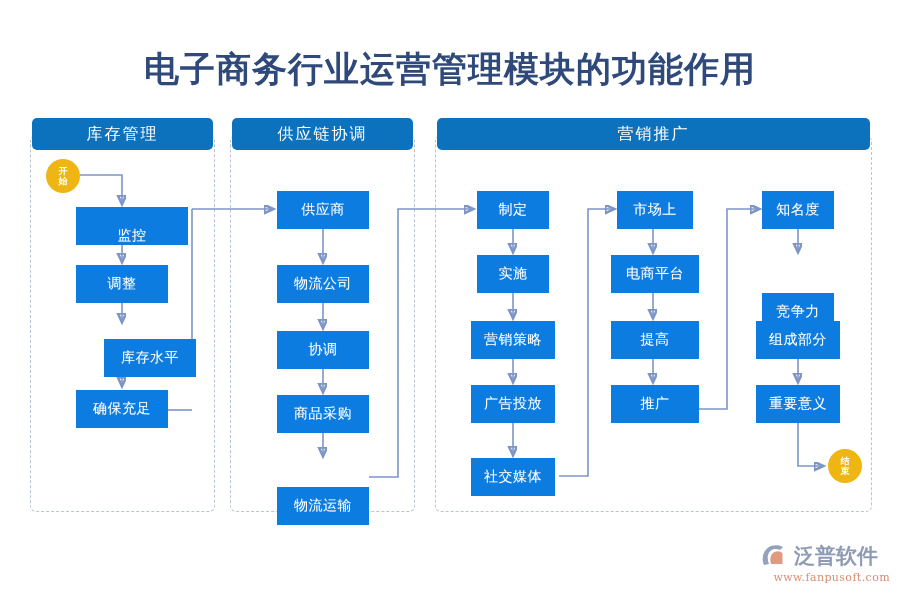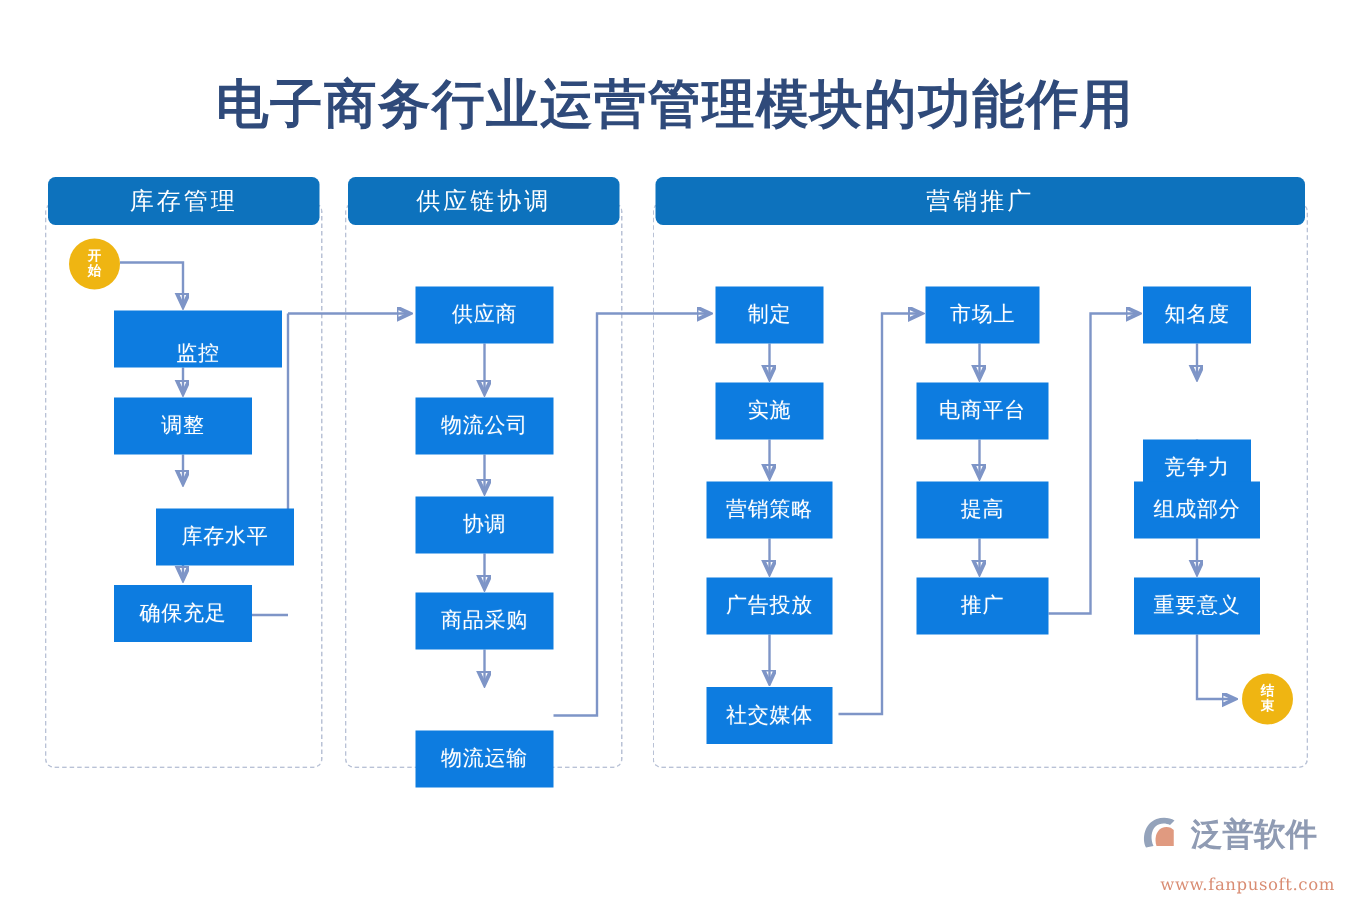--- a/index.html
+++ b/index.html
@@ -123,21 +123,21 @@
     flex: none;
   }
   .logo-text {
     font-size: 21px;
     font-weight: 700;
     color: #8f9bb3;
     letter-spacing: 0px;
     font-family: "DejaVu Sans", "Liberation Sans", sans-serif;
   }
   .logo-url {
-    margin-top: 13px;
+    margin-top: 1px;
     font-size: 11px;
     color: #d98c72;
     letter-spacing: 0.4px;
     text-align: right;
     font-family: "DejaVu Serif", "Liberation Serif", serif;
   }
 </style>
 </head>
 <body>
 

